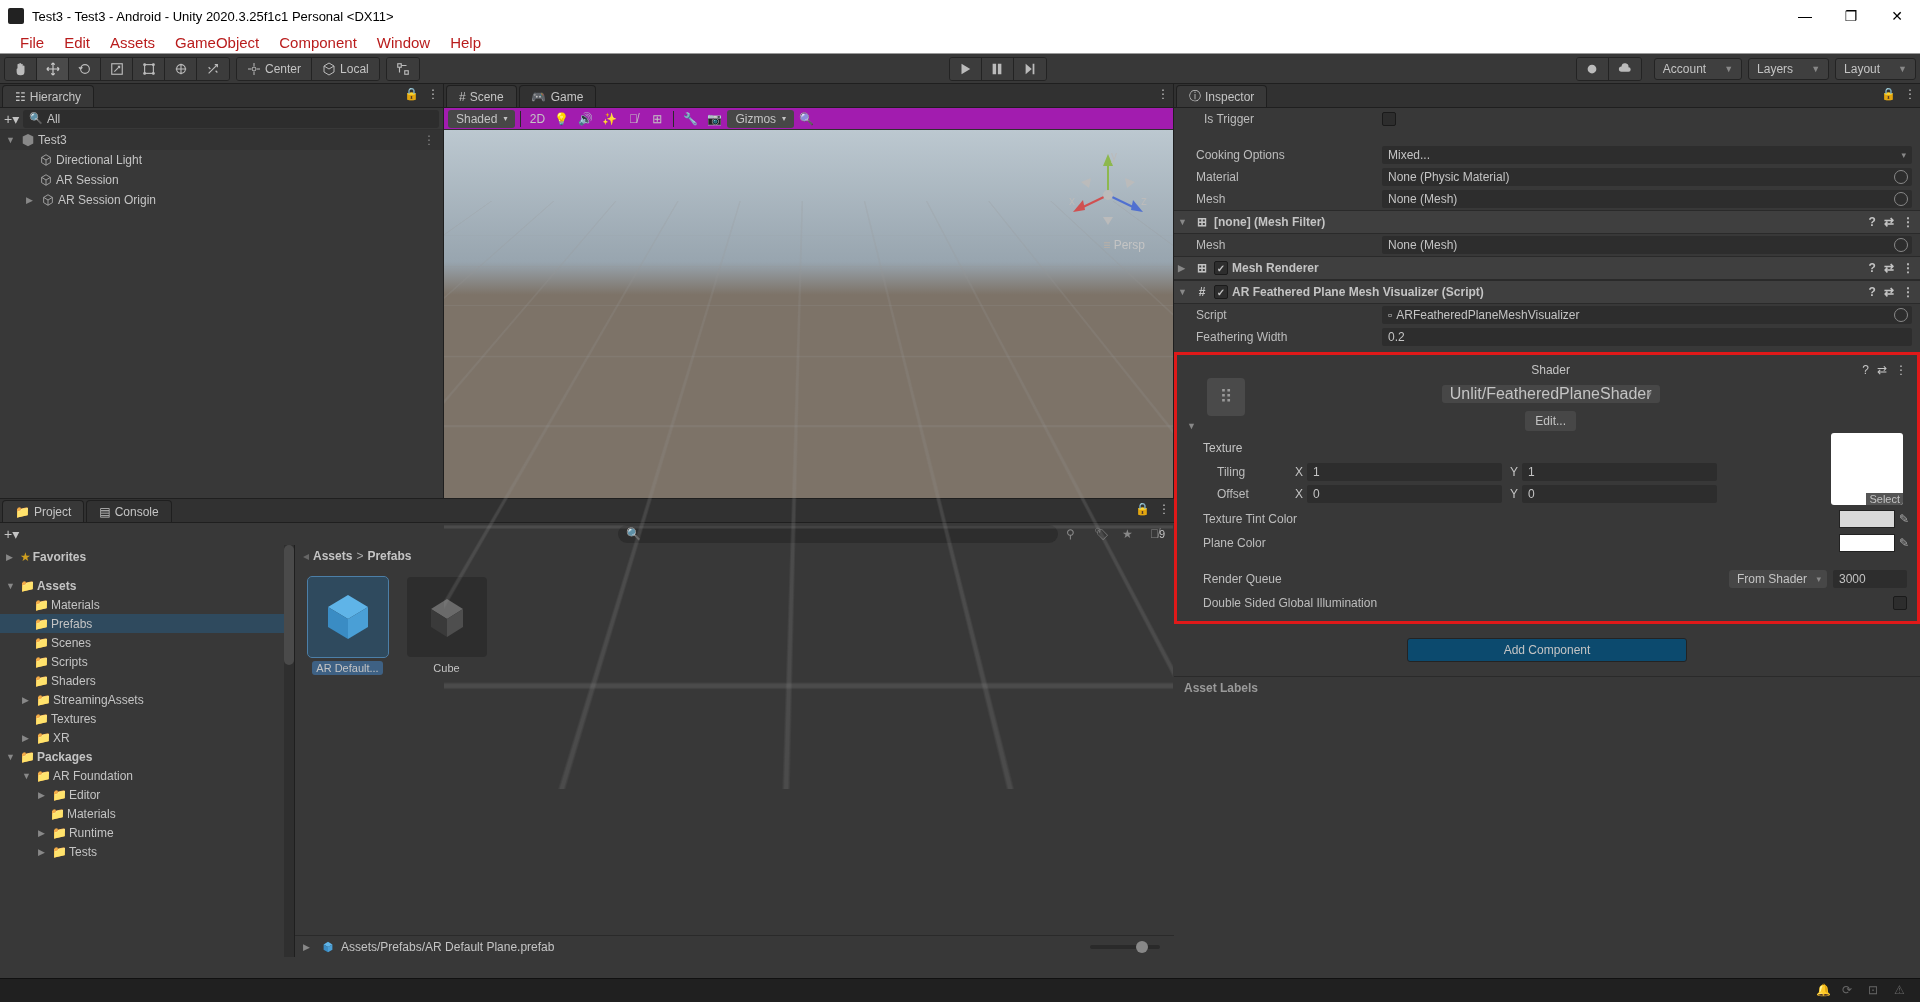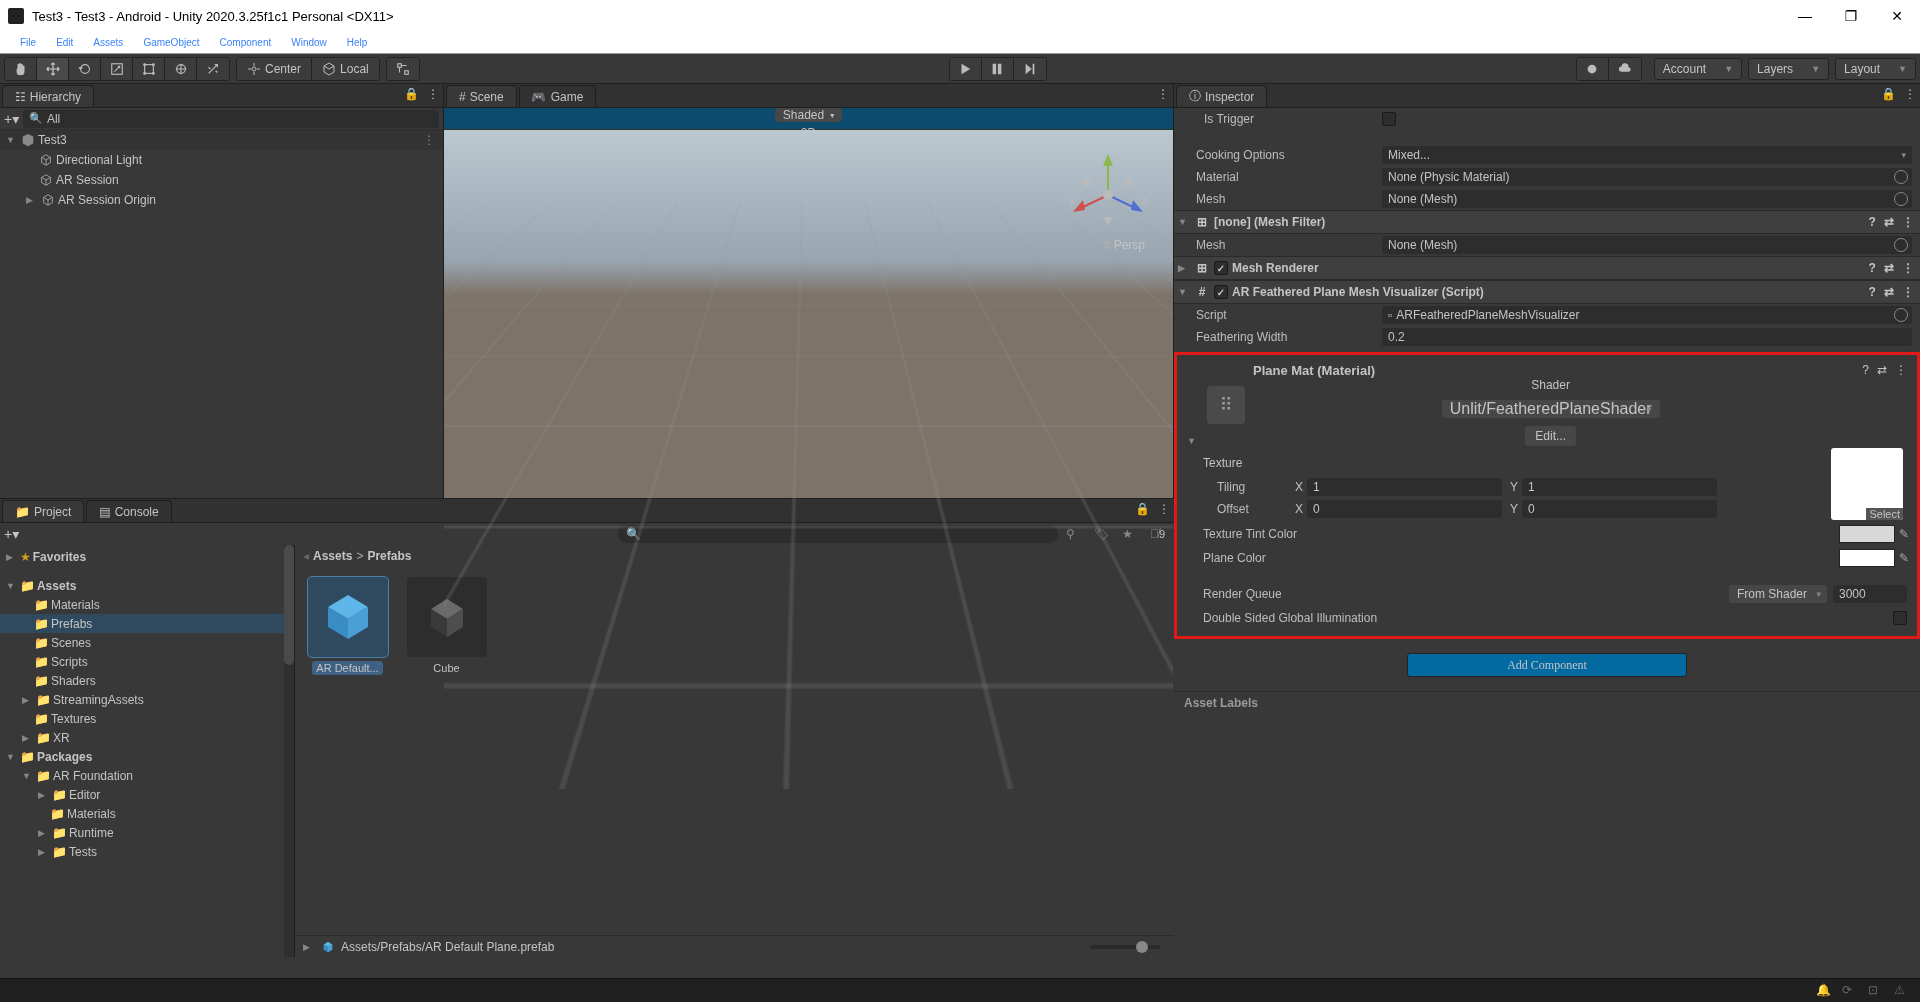--- a/index.html
+++ b/index.html
@@ -2,21 +2,21 @@
 <html><head>
 <meta charset="utf-8">
 <style>
 * { margin: 0; padding: 0; box-sizing: border-box; font-family: "Segoe UI", Arial, sans-serif; font-size: 12px; color: #c4c4c4; user-select: none; }
 body { background: #383838; width: 1920px; height: 1002px; overflow: hidden; transform-origin: top left; }
 .titlebar { height: 32px; background: #fff; display: flex; align-items: center; padding-left: 8px; }
 .titlebar .t-icon { width: 16px; height: 16px; background: #222; border-radius: 2px; margin-right: 8px; }
 .titlebar .t-text { color: #000; font-size: 13px; flex: 1; }
 .titlebar .win-btn { width: 46px; height: 32px; display: flex; align-items: center; justify-content: center; color: #000; font-size: 14px; }
 .menubar { height: 22px; background: #fff; display: flex; align-items: center; padding-left: 12px; gap: 4px; border-bottom: 1px solid #999; }
-.menubar span { color: #3b82f6; font-size: 10px; padding: 0 8px; }
+.menubar span { color: #b91c1c; font-size: 15px; padding: 0 8px; }
 .toolbar { height: 30px; background: #383838; border-bottom: 1px solid #1f1f1f; display: flex; align-items: center; padding: 0 4px; }
 .tool-grp { display: flex; border: 1px solid #232323; border-radius: 3px; overflow: hidden; margin-right: 6px; }
 .tool-btn { width: 32px; height: 22px; background: #3c3c3c; display: flex; align-items: center; justify-content: center; border-right: 1px solid #232323; }
 .tool-btn:last-child { border-right: none; }
 .tool-btn svg { width: 14px; height: 14px; }
 .tool-btn.wide { width: auto; padding: 0 10px; gap: 4px; }
 .tool-btn.active { background: #4a4a4a; }
 .spacer { flex: 1; }
 .dd { background: #3f3f3f; height: 22px; border: 1px solid #232323; border-radius: 3px; padding: 0 8px; display: flex; align-items: center; gap: 18px; margin-left: 6px; font-size: 12px; }
 .dd .chev { font-size: 9px; color: #888; }
@@ -29,21 +29,21 @@
 .panel-tab.inactive { background: #313131; }
 .panel-tabs .right-icons { position: absolute; right: 4px; top: 3px; display: flex; gap: 8px; color: #888; }
 .sub-bar { height: 22px; background: #383838; display: flex; align-items: center; padding: 0 4px; gap: 4px; border-bottom: 1px solid #303030; }
 .sub-bar .search { flex: 1; background: #2d2d2d; height: 18px; border-radius: 3px; display: flex; align-items: center; padding: 0 6px; gap: 4px; color: #777; font-size: 11px; }
 .hier-list { flex: 1; background: #383838; overflow: hidden; }
 .hier-row { height: 20px; display: flex; align-items: center; padding-left: 6px; gap: 2px; font-size: 12px; }
 .hier-row.root { background: #333; }
 .fold { width: 12px; color: #888; font-size: 9px; }
 .ico { width: 16px; height: 16px; display: flex; align-items: center; justify-content: center; }
 .ico svg { width: 14px; height: 14px; }
-.scene-toolbar { height: 22px; background: #0c4a6e; display: flex; align-items: center; padding: 0 4px; gap: 2px; border-bottom: 1px solid #303030; flex-direction: column; }
+.scene-toolbar { height: 22px; background: #a21caf; display: flex; align-items: center; padding: 0 4px; gap: 2px; border-bottom: 1px solid #303030; }
 .scene-toolbar .dd2 { background: #474747; height: 18px; border-radius: 3px; padding: 0 8px; display: flex; align-items: center; gap: 6px; font-size: 11px; }
 .scene-toolbar .sep { width: 1px; height: 16px; background: #2a2a2a; margin: 0 3px; }
 .scene-toolbar .sb { width: 22px; height: 18px; display: flex; align-items: center; justify-content: center; }
 .scene-view { flex: 1; position: relative; background: linear-gradient(to bottom, #bcc8d0 0%, #98a5af 20%, #7d7368 25%, #7d7368 100%); overflow: hidden; }
 .grid-bg { position: absolute; inset: 0; background-image: repeating-linear-gradient(0deg, rgba(150,150,150,0.2) 0 1px, transparent 1px 40px), repeating-linear-gradient(90deg, rgba(150,150,150,0.2) 0 1px, transparent 1px 40px); transform: perspective(600px) rotateX(62deg) translateY(80px) scale(2.2); transform-origin: center 25%; }
 .gizmo { position: absolute; right: 20px; top: 20px; width: 90px; height: 90px; }
 .persp-label { position: absolute; right: 28px; top: 108px; color: #b8b0a8; font-size: 12px; }
 .proj-body { flex: 1; display: flex; background: #383838; }
 .proj-tree { width: 295px; border-right: 1px solid #1f1f1f; padding-top: 2px; position: relative; }
 .proj-tree .row { height: 19px; display: flex; align-items: center; gap: 2px; padding-left: 6px; font-size: 12px; }
@@ -86,21 +86,21 @@
 .tex-thumb .sb-lbl { position: absolute; bottom: 0; right: 0; background: #555; font-size: 11px; padding: 0 3px; border-radius: 0 0 3px 0; }
 .color-row { display: flex; align-items: center; height: 24px; padding-left: 22px; }
 .color-row .cl { flex: 1; font-size: 12px; color: #bdbdbd; }
 .color-row .sw { width: 56px; height: 18px; background: #d8d8d8; border: 1px solid #222; }
 .color-row .eyed { width: 18px; display: flex; justify-content: center; color: #aaa; }
 .rq-row { display: flex; align-items: center; height: 24px; padding-left: 22px; padding-right: 6px; }
 .rq-row .rl { flex: 1; font-size: 12px; color: #bdbdbd; }
 .rq-row .rdd { background: #474747; height: 18px; border-radius: 3px; padding: 0 20px 0 8px; display: flex; align-items: center; position: relative; font-size: 12px; }
 .rq-row .rdd:after { content: "▾"; position: absolute; right: 6px; font-size: 9px; color: #888; }
 .rq-row .rnf { width: 74px; background: #2d2d2d; height: 18px; border-radius: 2px; padding: 0 6px; margin-left: 6px; display: flex; align-items: center; font-size: 12px; }
-.add-comp { width: 280px; height: 24px; background: #0369a1; border: 1px solid #232323; border-radius: 3px; margin: 14px auto; display: flex; align-items: center; justify-content: center; font-size: 12px; font-family: Liberation Serif, serif; }
+.add-comp { width: 280px; height: 24px; background: #0c4a6e; border: 1px solid #232323; border-radius: 3px; margin: 14px auto; display: flex; align-items: center; justify-content: center; font-size: 12px; }
 .asset-labels { height: 22px; border-top: 1px solid #2a2a2a; padding-left: 10px; display: flex; align-items: center; font-size: 12px; font-weight: 600; color: #9a9a9a; }
 .proj-toolbar { height: 22px; display: flex; align-items: center; padding: 0 4px; gap: 8px; }
 .proj-toolbar .psearch { flex: 1; max-width: 440px; background: #2d2d2d; height: 18px; border-radius: 9px; margin-left: auto; padding-left: 8px; display: flex; align-items: center; color: #777; }
 .proj-toolbar .picn { width: 20px; color: #888; }
 .status-bar { height: 24px; background: #202020; border-top: 1px solid #111; }
 .status-bar .sicons { float: right; display: flex; gap: 10px; padding: 4px 10px; }
 .status-bar .sicons span { width: 16px; height: 16px; color: #666; }
 </style>
 </head>
 <body>
@@ -425,21 +425,20 @@
       <div class="insp-row">
           <span class="lbl">Feathering Width</span>
           <span class="fld">0.2</span>
         </div>
 
       <div class="red-box">
         <div class="mat-hdr">
           <span class="fold" style="align-self:flex-end;">▼</span>
           <div class="mat-icon">⠿</div>
           <div style="flex:1;">
-            <div class="mat-title">Plane Mat (Material)</div>
             <div class="shader-row" style="padding-left:0;flex-direction:column;">
               <span>Shader</span>
               <div class="sdd">Unlit/FeatheredPlaneShader</div>
               <div class="edit-btn">Edit...</div>
             </div>
           </div>
           <div style="display:flex;gap:8px;color:#888;align-self:flex-start;">
               <span>?</span>
               <span>⇄</span>
               <span>⋮</span>

